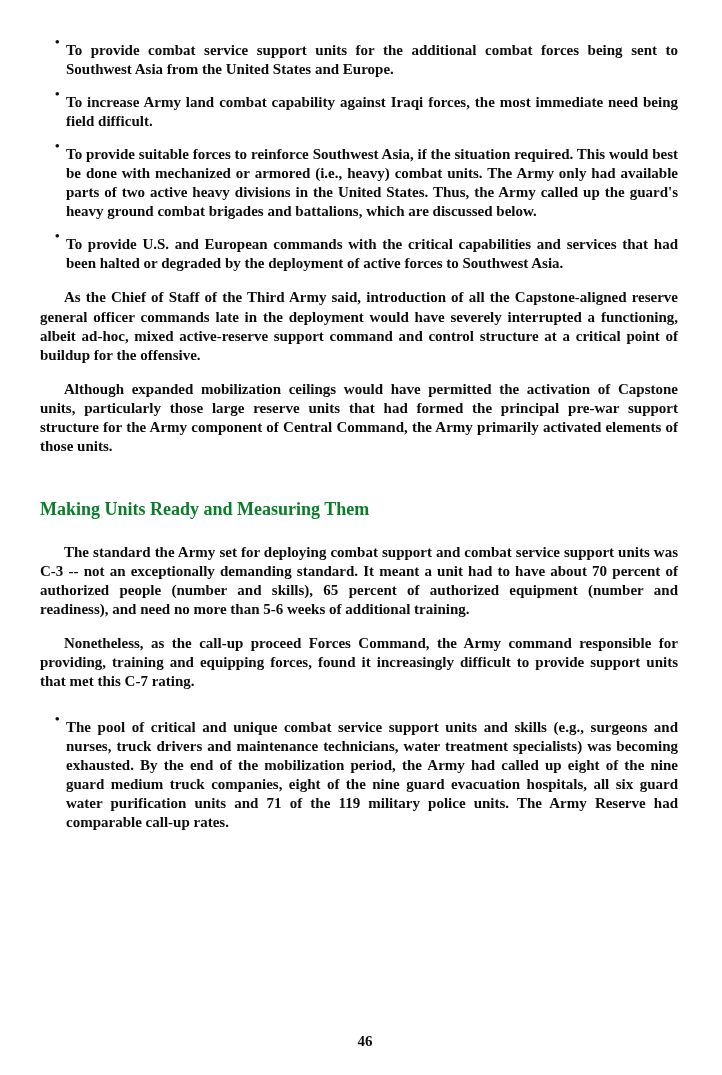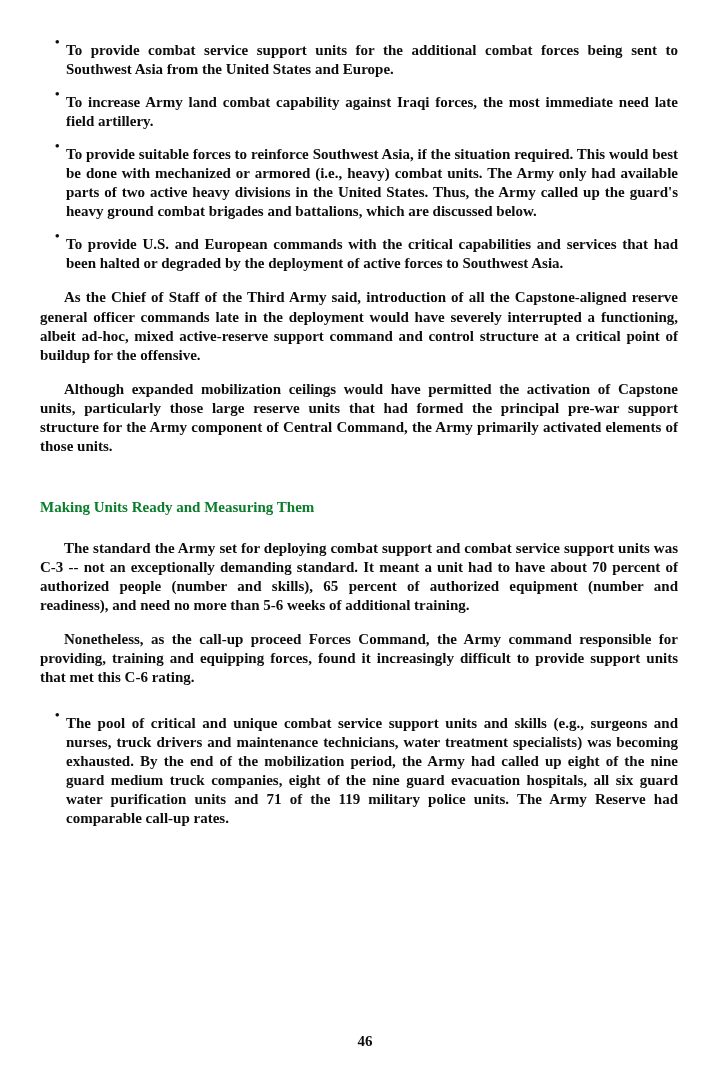--- a/index.html
+++ b/index.html
@@ -39,21 +39,21 @@
     flex: 1;
     text-align: justify;
     margin-top: 7px;
   }
   p.para {
     margin: 15px 0 15px 0;
     text-align: justify;
     text-indent: 24px;
   }
   h2.section-heading {
-    font-size: 15px;
+    font-size: 18px;
     line-height: 1.27;
     margin: 42px 0 22px 0;
     color: #0a7d2a;
   }
   .page-number {
     position: absolute;
     left: 4px;
     bottom: 24px;
     width: 100%;
     text-align: center;
@@ -65,39 +65,39 @@
 
 <div class="page">
 
   <div class="bullet-list">
     <div class="bullet-item">
       <span class="bullet-marker">•</span>
       <span class="bullet-text">To provide combat service support units for the additional combat forces being sent to Southwest Asia from the United States and Europe.</span>
     </div>
     <div class="bullet-item">
       <span class="bullet-marker">•</span>
-      <span class="bullet-text">To increase Army land combat capability against Iraqi forces, the most immediate need late field artillery.</span>
+      <span class="bullet-text">To increase Army land combat capability against Iraqi forces, the most immediate need being field difficult.</span>
     </div>
     <div class="bullet-item">
       <span class="bullet-marker">•</span>
       <span class="bullet-text">To provide suitable forces to reinforce Southwest Asia, if the situation required. This would best be done with mechanized or armored (i.e., heavy) combat units. The Army only had available parts of two active heavy divisions in the United States. Thus, the Army called up the guard's heavy ground combat brigades and battalions, which are discussed below.</span>
     </div>
     <div class="bullet-item">
       <span class="bullet-marker">•</span>
       <span class="bullet-text">To provide U.S. and European commands with the critical capabilities and services that had been halted or degraded by the deployment of active forces to Southwest Asia.</span>
     </div>
   </div>
 
   <p class="para">As the Chief of Staff of the Third Army said, introduction of all the Capstone-aligned reserve general officer commands late in the deployment would have severely interrupted a functioning, albeit ad-hoc, mixed active-reserve support command and control structure at a critical point of buildup for the offensive.</p>
   <p class="para">Although expanded mobilization ceilings would have permitted the activation of Capstone units, particularly those large reserve units that had formed the principal pre-war support structure for the Army component of Central Command, the Army primarily activated elements of those units.</p>
 
   <h2 class="section-heading" style="color: rgb(10, 125, 42);">Making Units Ready and Measuring Them</h2>
 
   <p class="para">The standard the Army set for deploying combat support and combat service support units was C-3 -- not an exceptionally demanding standard. It meant a unit had to have about 70 percent of authorized people (number and skills), 65 percent of authorized equipment (number and readiness), and need no more than 5-6 weeks of additional training.</p>
-  <p class="para">Nonetheless, as the call-up proceed Forces Command, the Army command responsible for providing, training and equipping forces, found it increasingly difficult to provide support units that met this C-6 rating.</p>
+  <p class="para">Nonetheless, as the call-up proceed Forces Command, the Army command responsible for providing, training and equipping forces, found it increasingly difficult to provide support units that met this C-7 rating.</p>
 
   <div class="bullet-list" style="margin-top:20px;">
     <div class="bullet-item">
       <span class="bullet-marker">•</span>
       <span class="bullet-text">The pool of critical and unique combat service support units and skills (e.g., surgeons and nurses, truck drivers and maintenance technicians, water treatment specialists) was becoming exhausted. By the end of the mobilization period, the Army had called up eight of the nine guard medium truck companies, eight of the nine guard evacuation hospitals, all six guard water purification units and 71 of the 119 military police units. The Army Reserve had comparable call-up rates.</span>
     </div>
   </div>
 
   <div class="page-number">46</div>
 

